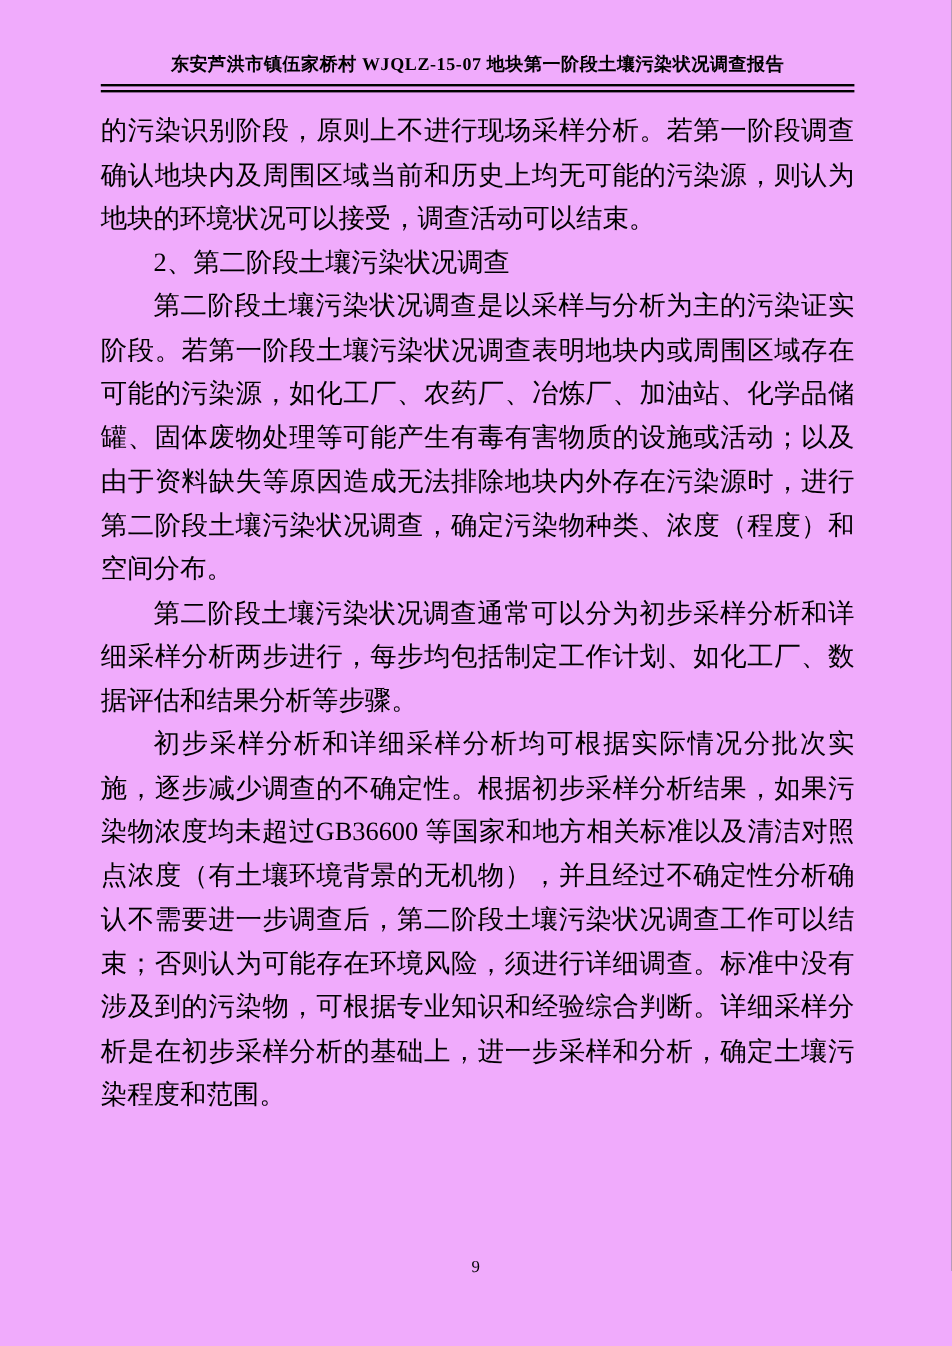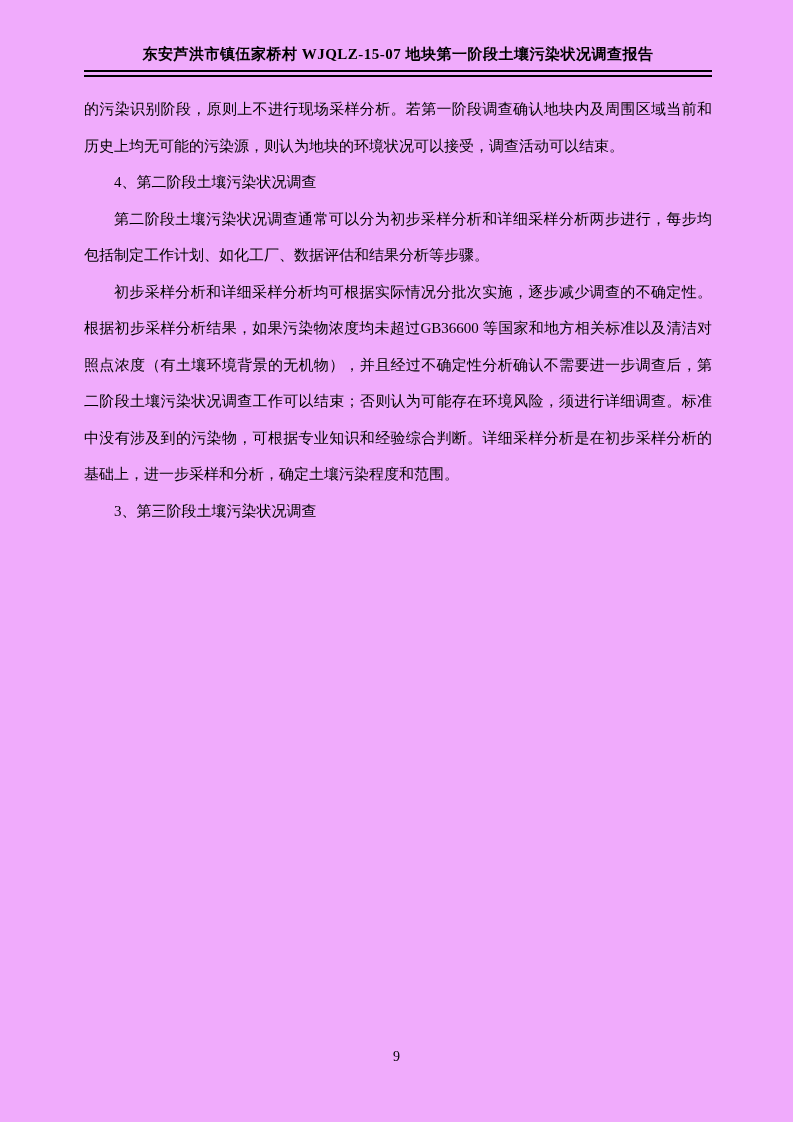--- a/index.html
+++ b/index.html
@@ -31,21 +31,21 @@
     margin-top: 6px;
     height: 3px;
     border-top: 2px solid #000;
     border-bottom: 2px solid #000;
   }
   .doc-body {
     position: absolute;
     top: 91px;
     left: 84px;
     width: 628px;
-    font-size: 15px;
+    font-size: 22px;
     line-height: 36.5px;
     text-align: justify;
     text-justify: inter-ideograph;
   }
   .doc-body p { margin: 0; padding: 0; }
   p.indent { text-indent: 2em; }
   p.no-indent { text-indent: 0; }
   .footer {
     position: absolute;
     top: 1048px;
@@ -61,23 +61,23 @@
 
 <div class="page">
 
   <div class="header">
     <div class="header-title">东安芦洪市镇伍家桥村 WJQLZ-15-07 地块第一阶段土壤污染状况调查报告</div>
     <div class="header-rule"></div>
   </div>
 
   <div class="doc-body">
     <p class="no-indent">的污染识别阶段，原则上不进行现场采样分析。若第一阶段调查确认地块内及周围区域当前和历史上均无可能的污染源，则认为地块的环境状况可以接受，调查活动可以结束。</p>
-    <p class="indent">4、第二阶段土壤污染状况调查</p>
+    <p class="indent">2、第二阶段土壤污染状况调查</p>
+    <p class="indent">第二阶段土壤污染状况调查是以采样与分析为主的污染证实阶段。若第一阶段土壤污染状况调查表明地块内或周围区域存在可能的污染源，如化工厂、农药厂、冶炼厂、加油站、化学品储罐、固体废物处理等可能产生有毒有害物质的设施或活动；以及由于资料缺失等原因造成无法排除地块内外存在污染源时，进行第二阶段土壤污染状况调查，确定污染物种类、浓度（程度）和空间分布。</p>
     <p class="indent">第二阶段土壤污染状况调查通常可以分为初步采样分析和详细采样分析两步进行，每步均包括制定工作计划、如化工厂、数据评估和结果分析等步骤。</p>
     <p class="indent">初步采样分析和详细采样分析均可根据实际情况分批次实施，逐步减少调查的不确定性。根据初步采样分析结果，如果污染物浓度均未超过GB36600 等国家和地方相关标准以及清洁对照点浓度（有土壤环境背景的无机物），并且经过不确定性分析确认不需要进一步调查后，第二阶段土壤污染状况调查工作可以结束；否则认为可能存在环境风险，须进行详细调查。标准中没有涉及到的污染物，可根据专业知识和经验综合判断。详细采样分析是在初步采样分析的基础上，进一步采样和分析，确定土壤污染程度和范围。</p>
-    <p class="indent">3、第三阶段土壤污染状况调查</p>
   </div>
 
   <div class="footer">
     <span>9</span>
   </div>
 
 </div>
 
 </body></html>

